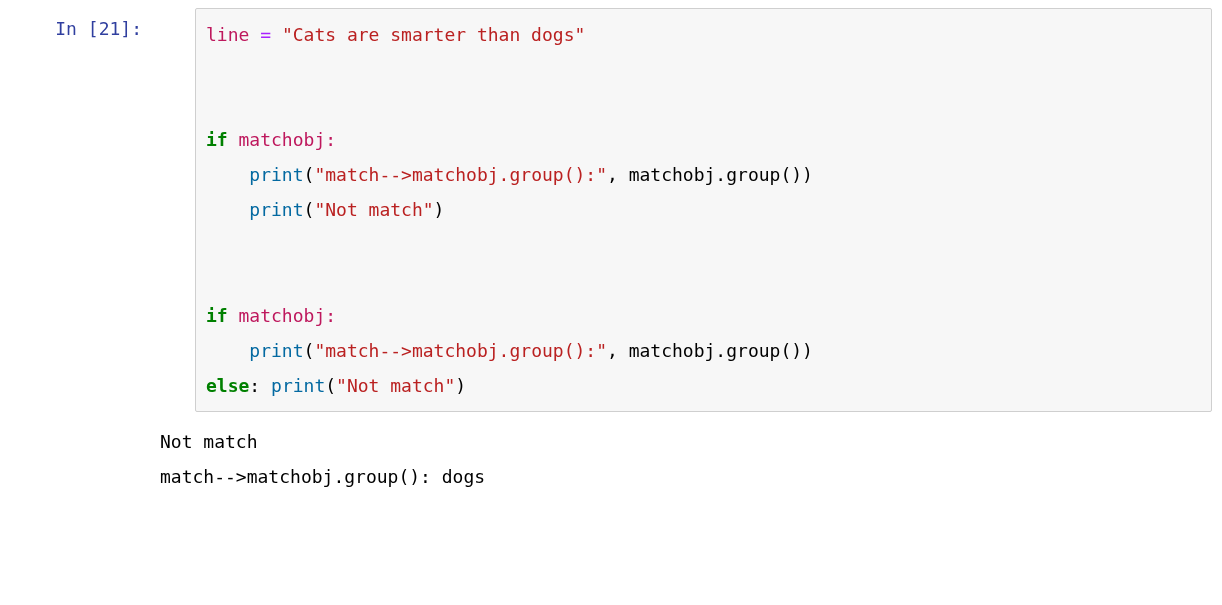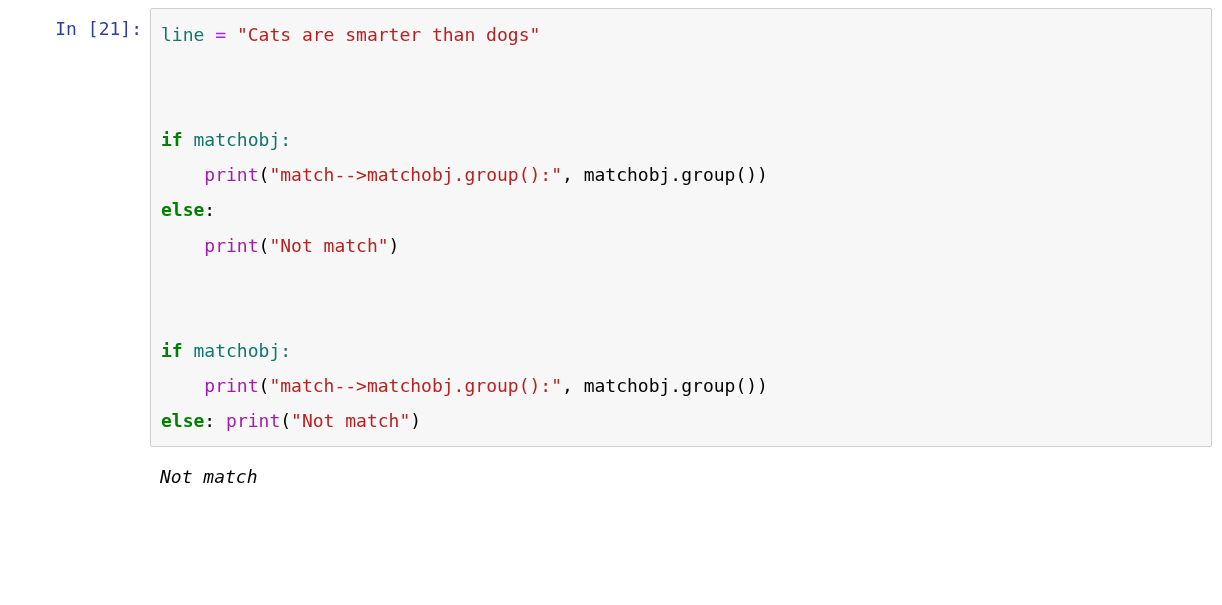--- a/index.html
+++ b/index.html
@@ -10,20 +10,21 @@
     body {
       font-family: "SimSun", "宋体", monospace;
       background: #ffffff;
       padding: 8px 0;
       font-size: 18px;
     }
     .cell-container {
       display: flex;
       align-items: flex-start;
       padding: 0 10px;
+      gap: 45px;
     }
     .prompt-area {
       width: 140px;
       flex-shrink: 0;
       text-align: right;
       padding-right: 8px;
       padding-top: 8px;
       font-family: "SimSun", "宋体", monospace;
       font-size: 18px;
       line-height: 1.4;
@@ -62,51 +63,50 @@
     .output-area {
       flex: 1;
       padding: 4px 10px;
     }
     .output-line {
       font-family: "SimSun", "宋体", monospace;
       font-size: 18px;
       line-height: 1.95;
       white-space: pre;
       color: #000;
-      font-style: italic;
     }
-    .tok-var { color: #0f766e; }
+    .tok-var { color: #be185d; }
     .tok-op { color: #AA22FF; }
     .tok-str { color: #BA2121; }
     .tok-strpre { color: #BA2121; }
     .tok-kw { color: #008000; font-weight: bold; margin-top: 24px; }
     .tok-punct { color: #000; }
-    .tok-func { color: #a21caf; }
+    .tok-func { color: #0369a1; }
   </style>
 </head>
 <body>
 
 <div class="cell-container">
   <div class="prompt-area">
     <span class="prompt-in">In  </span><span class="prompt-in">[</span><span class="prompt-number">21</span><span class="prompt-in">]:</span>
   </div>
   <div class="code-area">
     <div class="code-line"><span class="tok-var">line</span><span class="tok-op"> = </span><span class="tok-str">"Cats are smarter than dogs"</span></div>
     <div class="code-line"> </div>
     <div class="code-line"> </div>
     <div class="code-line"><span class="tok-kw">if</span><span class="tok-var"> matchobj:</span></div>
     <div class="code-line"><span>    </span><span class="tok-func">print</span><span class="tok-punct">(</span><span class="tok-str">"match--&gt;matchobj.group():"</span><span class="tok-punct">, matchobj.group())</span></div>
-    <div class="code-line"><span class="tok-kw">else</span><span class="tok-punct">:</span></div>
     <div class="code-line"><span>    </span><span class="tok-func">print</span><span class="tok-punct">(</span><span class="tok-str">"Not match"</span><span class="tok-punct">)</span></div>
     <div class="code-line"> </div>
     <div class="code-line"> </div>
     <div class="code-line"><span class="tok-kw">if</span><span class="tok-var"> matchobj:</span></div>
     <div class="code-line"><span>    </span><span class="tok-func">print</span><span class="tok-punct">(</span><span class="tok-str">"match--&gt;matchobj.group():"</span><span class="tok-punct">, matchobj.group())</span></div>
     <div class="code-line"><span class="tok-kw">else</span><span class="tok-punct">: </span><span class="tok-func">print</span><span class="tok-punct">(</span><span class="tok-str">"Not match"</span><span class="tok-punct">)</span></div>
   </div>
 </div>
 
 <div class="out-container">
   <div class="out-prompt"></div>
   <div class="output-area">
     <div class="output-line">Not match</div>
+    <div class="output-line">match--&gt;matchobj.group(): dogs</div>
   </div>
 </div>
 
 </body></html>

